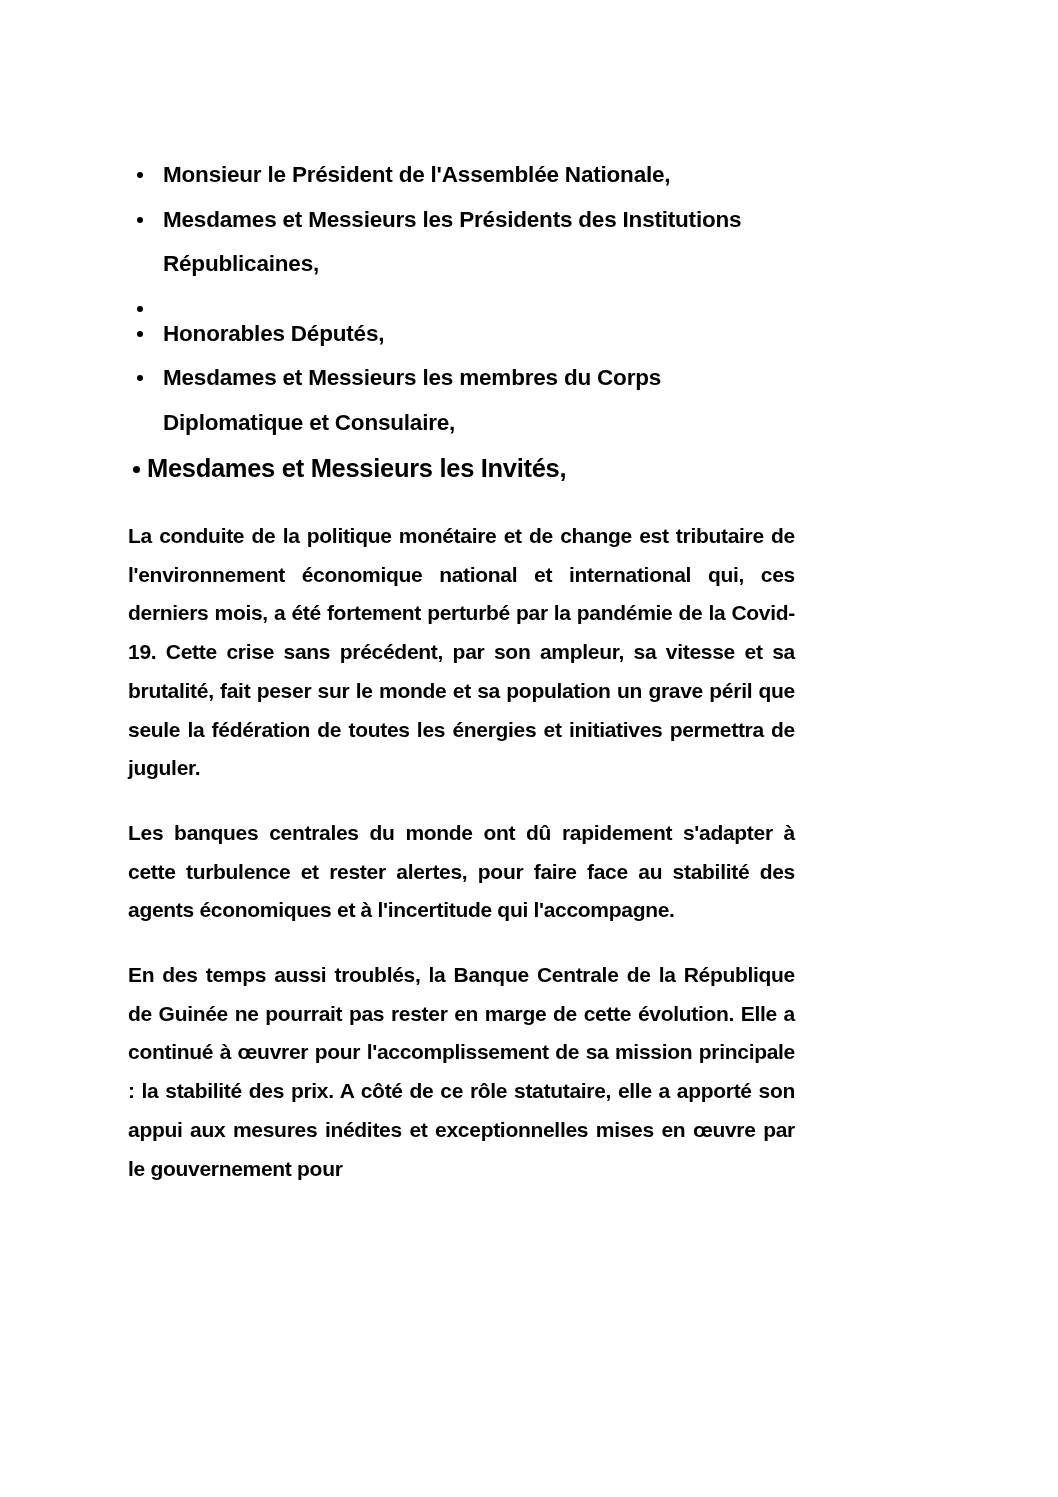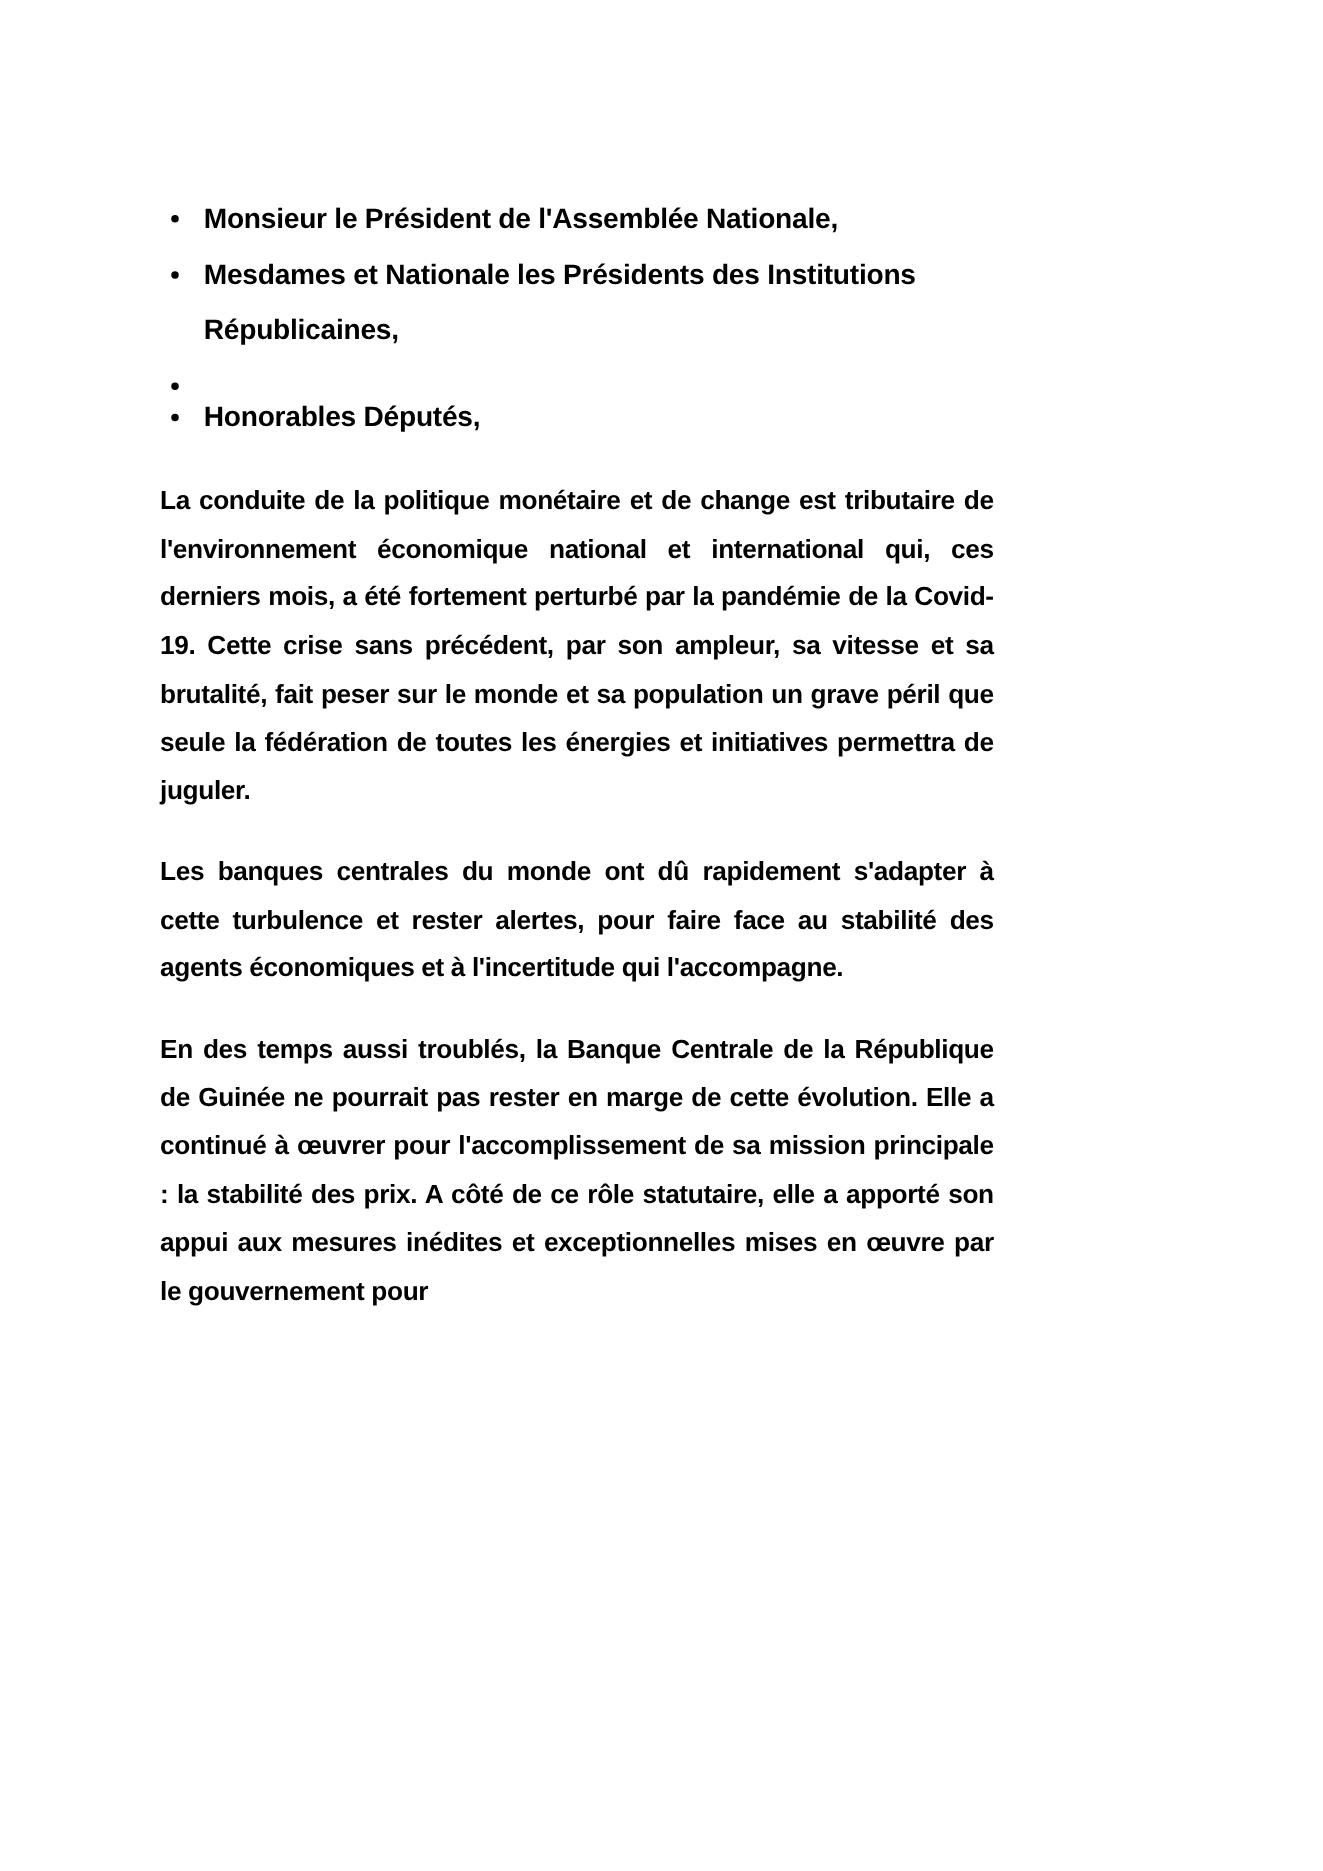--- a/index.html
+++ b/index.html
@@ -73,28 +73,36 @@
 <div class="page">
   <div class="content">
 
     <ul class="salutations">
       <li class="salutation">
         <span class="bullet"></span>
         <span class="sal-text">Monsieur le Président de l'Assemblée Nationale,</span>
       </li>
       <li class="salutation">
         <span class="bullet"></span>
-        <span class="sal-text">Mesdames et Nationale les Présidents des Institutions Républicaines,</span>
+        <span class="sal-text">Mesdames et Messieurs les Présidents des Institutions Républicaines,</span>
       </li>
       <li class="salutation">
         <span class="bullet"></span>
       </li>
       <li class="salutation">
         <span class="bullet"></span>
         <span class="sal-text">Honorables Députés,</span>
+      </li>
+      <li class="salutation">
+        <span class="bullet"></span>
+        <span class="sal-text">Mesdames et Messieurs les membres du Corps Diplomatique et Consulaire,</span>
+      </li>
+      <li class="salutation final">
+        <span class="bullet"></span>
+        <span class="sal-text">Mesdames et Messieurs les Invités,</span>
       </li>
     </ul>
 
     <p class="para">La conduite de la politique monétaire et de change est tributaire de l'environnement économique national et international qui, ces derniers mois, a été fortement perturbé par la pandémie de la Covid-19. Cette crise sans précédent, par son ampleur, sa vitesse et sa brutalité, fait peser sur le monde et sa population un grave péril que seule la fédération de toutes les énergies et initiatives permettra de juguler.</p>
     <p class="para">Les banques centrales du monde ont dû rapidement s'adapter à cette turbulence et rester alertes, pour faire face au stabilité des agents économiques et à l'incertitude qui l'accompagne.</p>
     <p class="para">En des temps aussi troublés, la Banque Centrale de la République de Guinée ne pourrait pas rester en marge de cette évolution. Elle a continué à œuvrer pour l'accomplissement de sa mission principale : la stabilité des prix. A côté de ce rôle statutaire, elle a apporté son appui aux mesures inédites et exceptionnelles mises en œuvre par le gouvernement pour</p>
 
   </div>
 </div>
 

